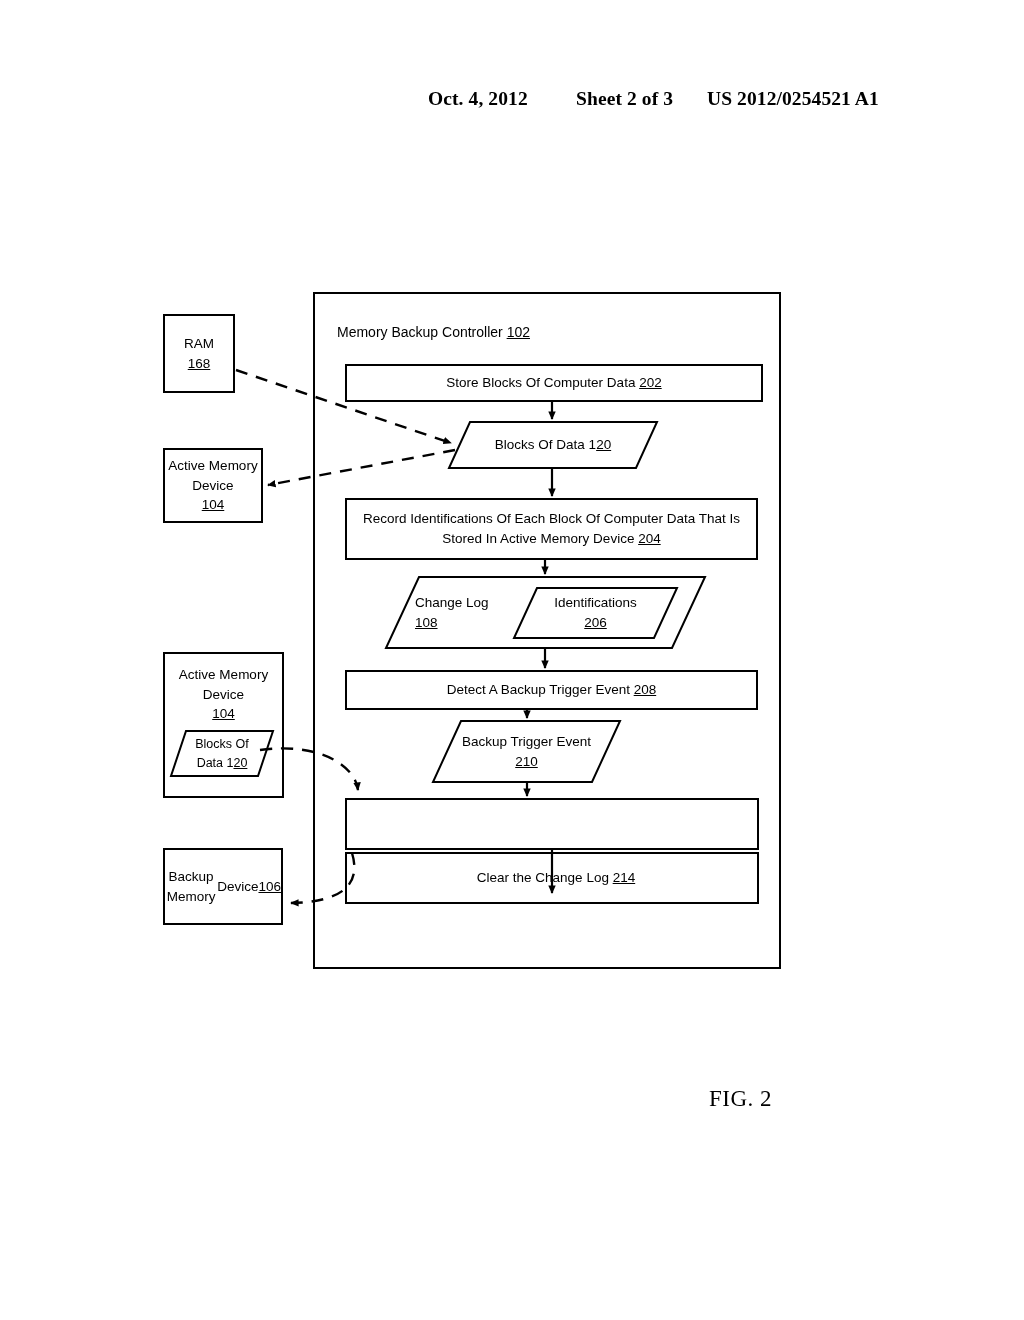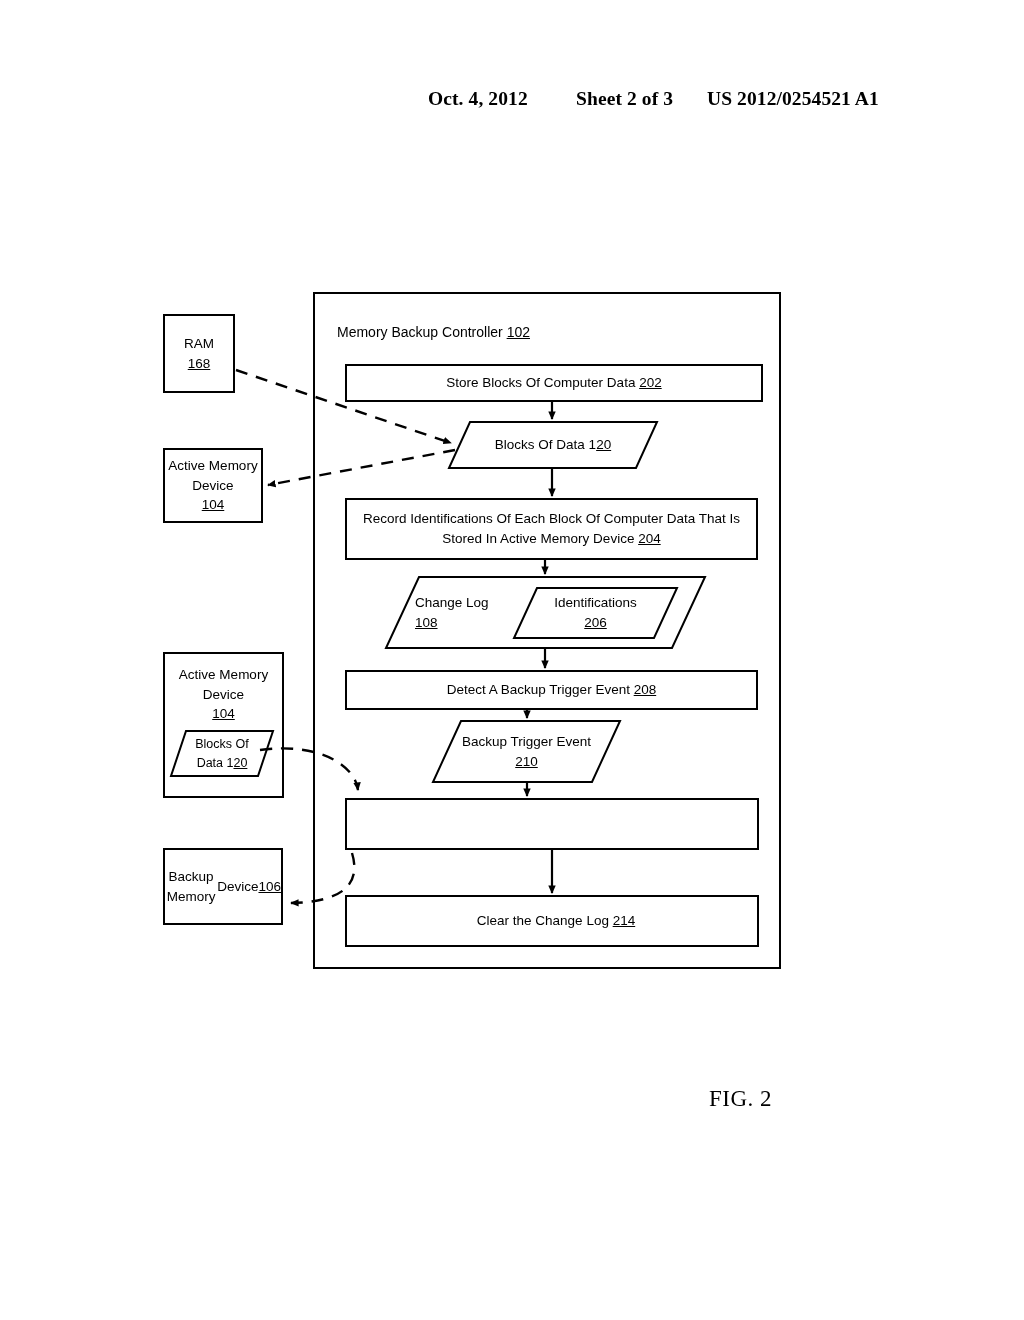--- a/index.html
+++ b/index.html
@@ -218,21 +218,21 @@
   </svg>
   <div class="para-text">
     <span>Backup Trigger Event</span>
     <span class="u">210</span>
   </div>
 </div>
 
 <div class="fig-box" style="left:345px; top:798px; width:414px; height:52px; flex-direction:column;">
 </div>
 
-<div class="fig-box" style="left:345px; top:895px; width:414px; height:52px;padding-left:8px;">
+<div class="fig-box" style="left:345px; top:852px; width:414px; height:52px;padding-left:8px;">
   <span><span>Clear the Change Log </span><span class="u">214</span></span>
 </div>
 
 <svg id="connectors" viewBox="0 0 1024 1320">
   <defs>
     <marker id="ah" markerWidth="9" markerHeight="9" refX="7.6" refY="4" orient="auto" markerUnits="userSpaceOnUse">
       <path d="M0,0.3 L8.5,4 L0,7.7 z" fill="#000000"></path>
     </marker>
   </defs>
 

